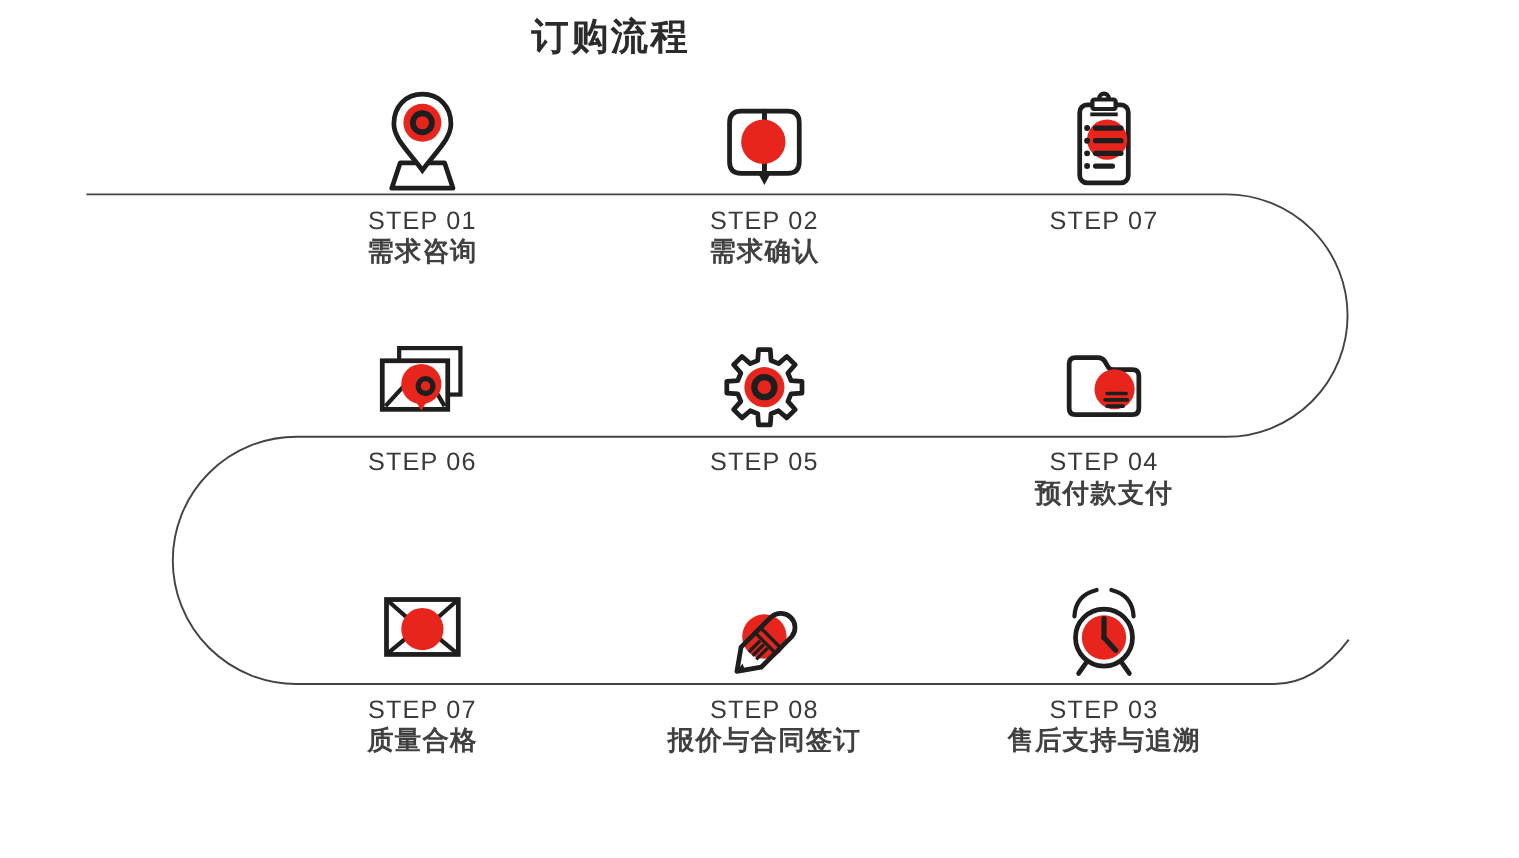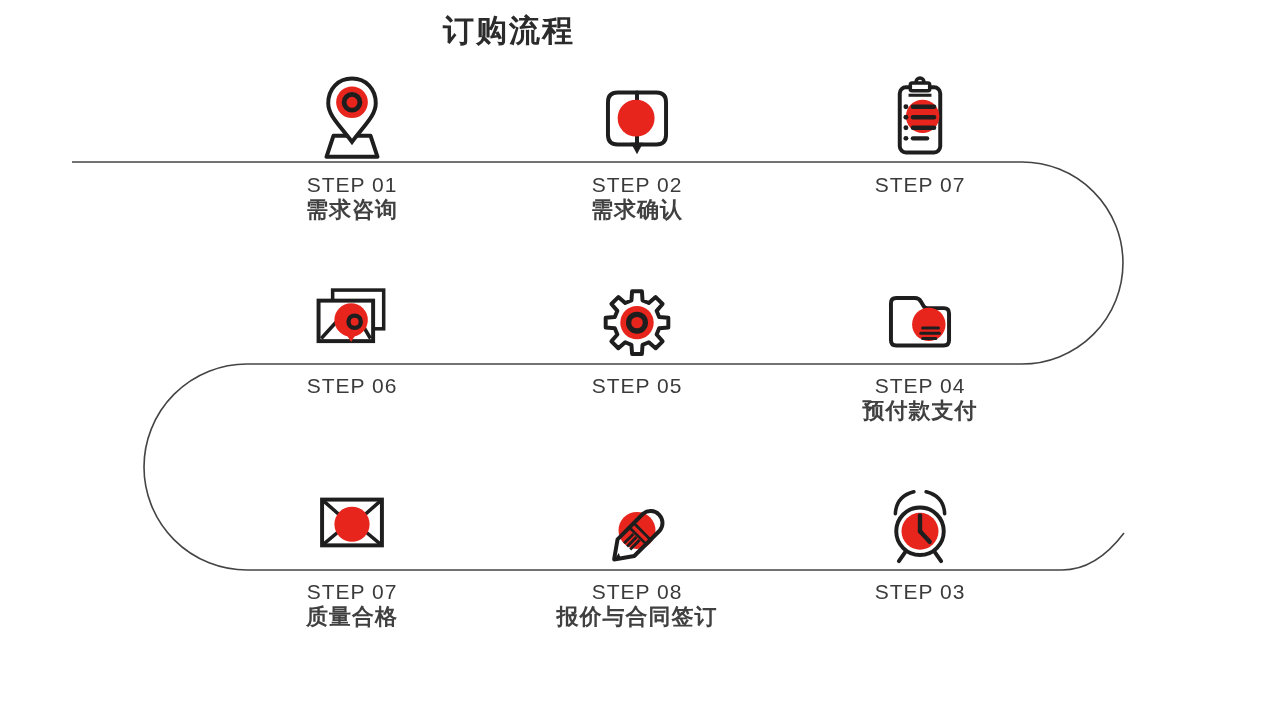--- a/index.html
+++ b/index.html
@@ -181,13 +181,14 @@
       <path d="M67 80 L74 90" stroke="#1e1e1e" stroke-width="4.5" stroke-linecap="round"></path>
       <path d="M22 36 Q23 16 43 11" fill="none" stroke="#1e1e1e" stroke-width="4" stroke-linecap="round"></path>
       <path d="M78 36 Q77 16 57 11" fill="none" stroke="#1e1e1e" stroke-width="4" stroke-linecap="round"></path>
       <circle cx="50" cy="56" r="27" fill="#fff" stroke="#1e1e1e" stroke-width="4.5"></circle>
       <circle cx="50" cy="56" r="21" fill="#e8251d"></circle>
       <path d="M50 56 V38" stroke="#1e1e1e" stroke-width="5" stroke-linecap="round"></path>
       <path d="M50 56 L61 68" stroke="#1e1e1e" stroke-width="5" stroke-linecap="round"></path>
     </svg>
   </div>
   <div class="step-label">STEP 03</div>
+  <div class="step-title">售后支持与追溯</div>
 </div>
 
 </body></html>

